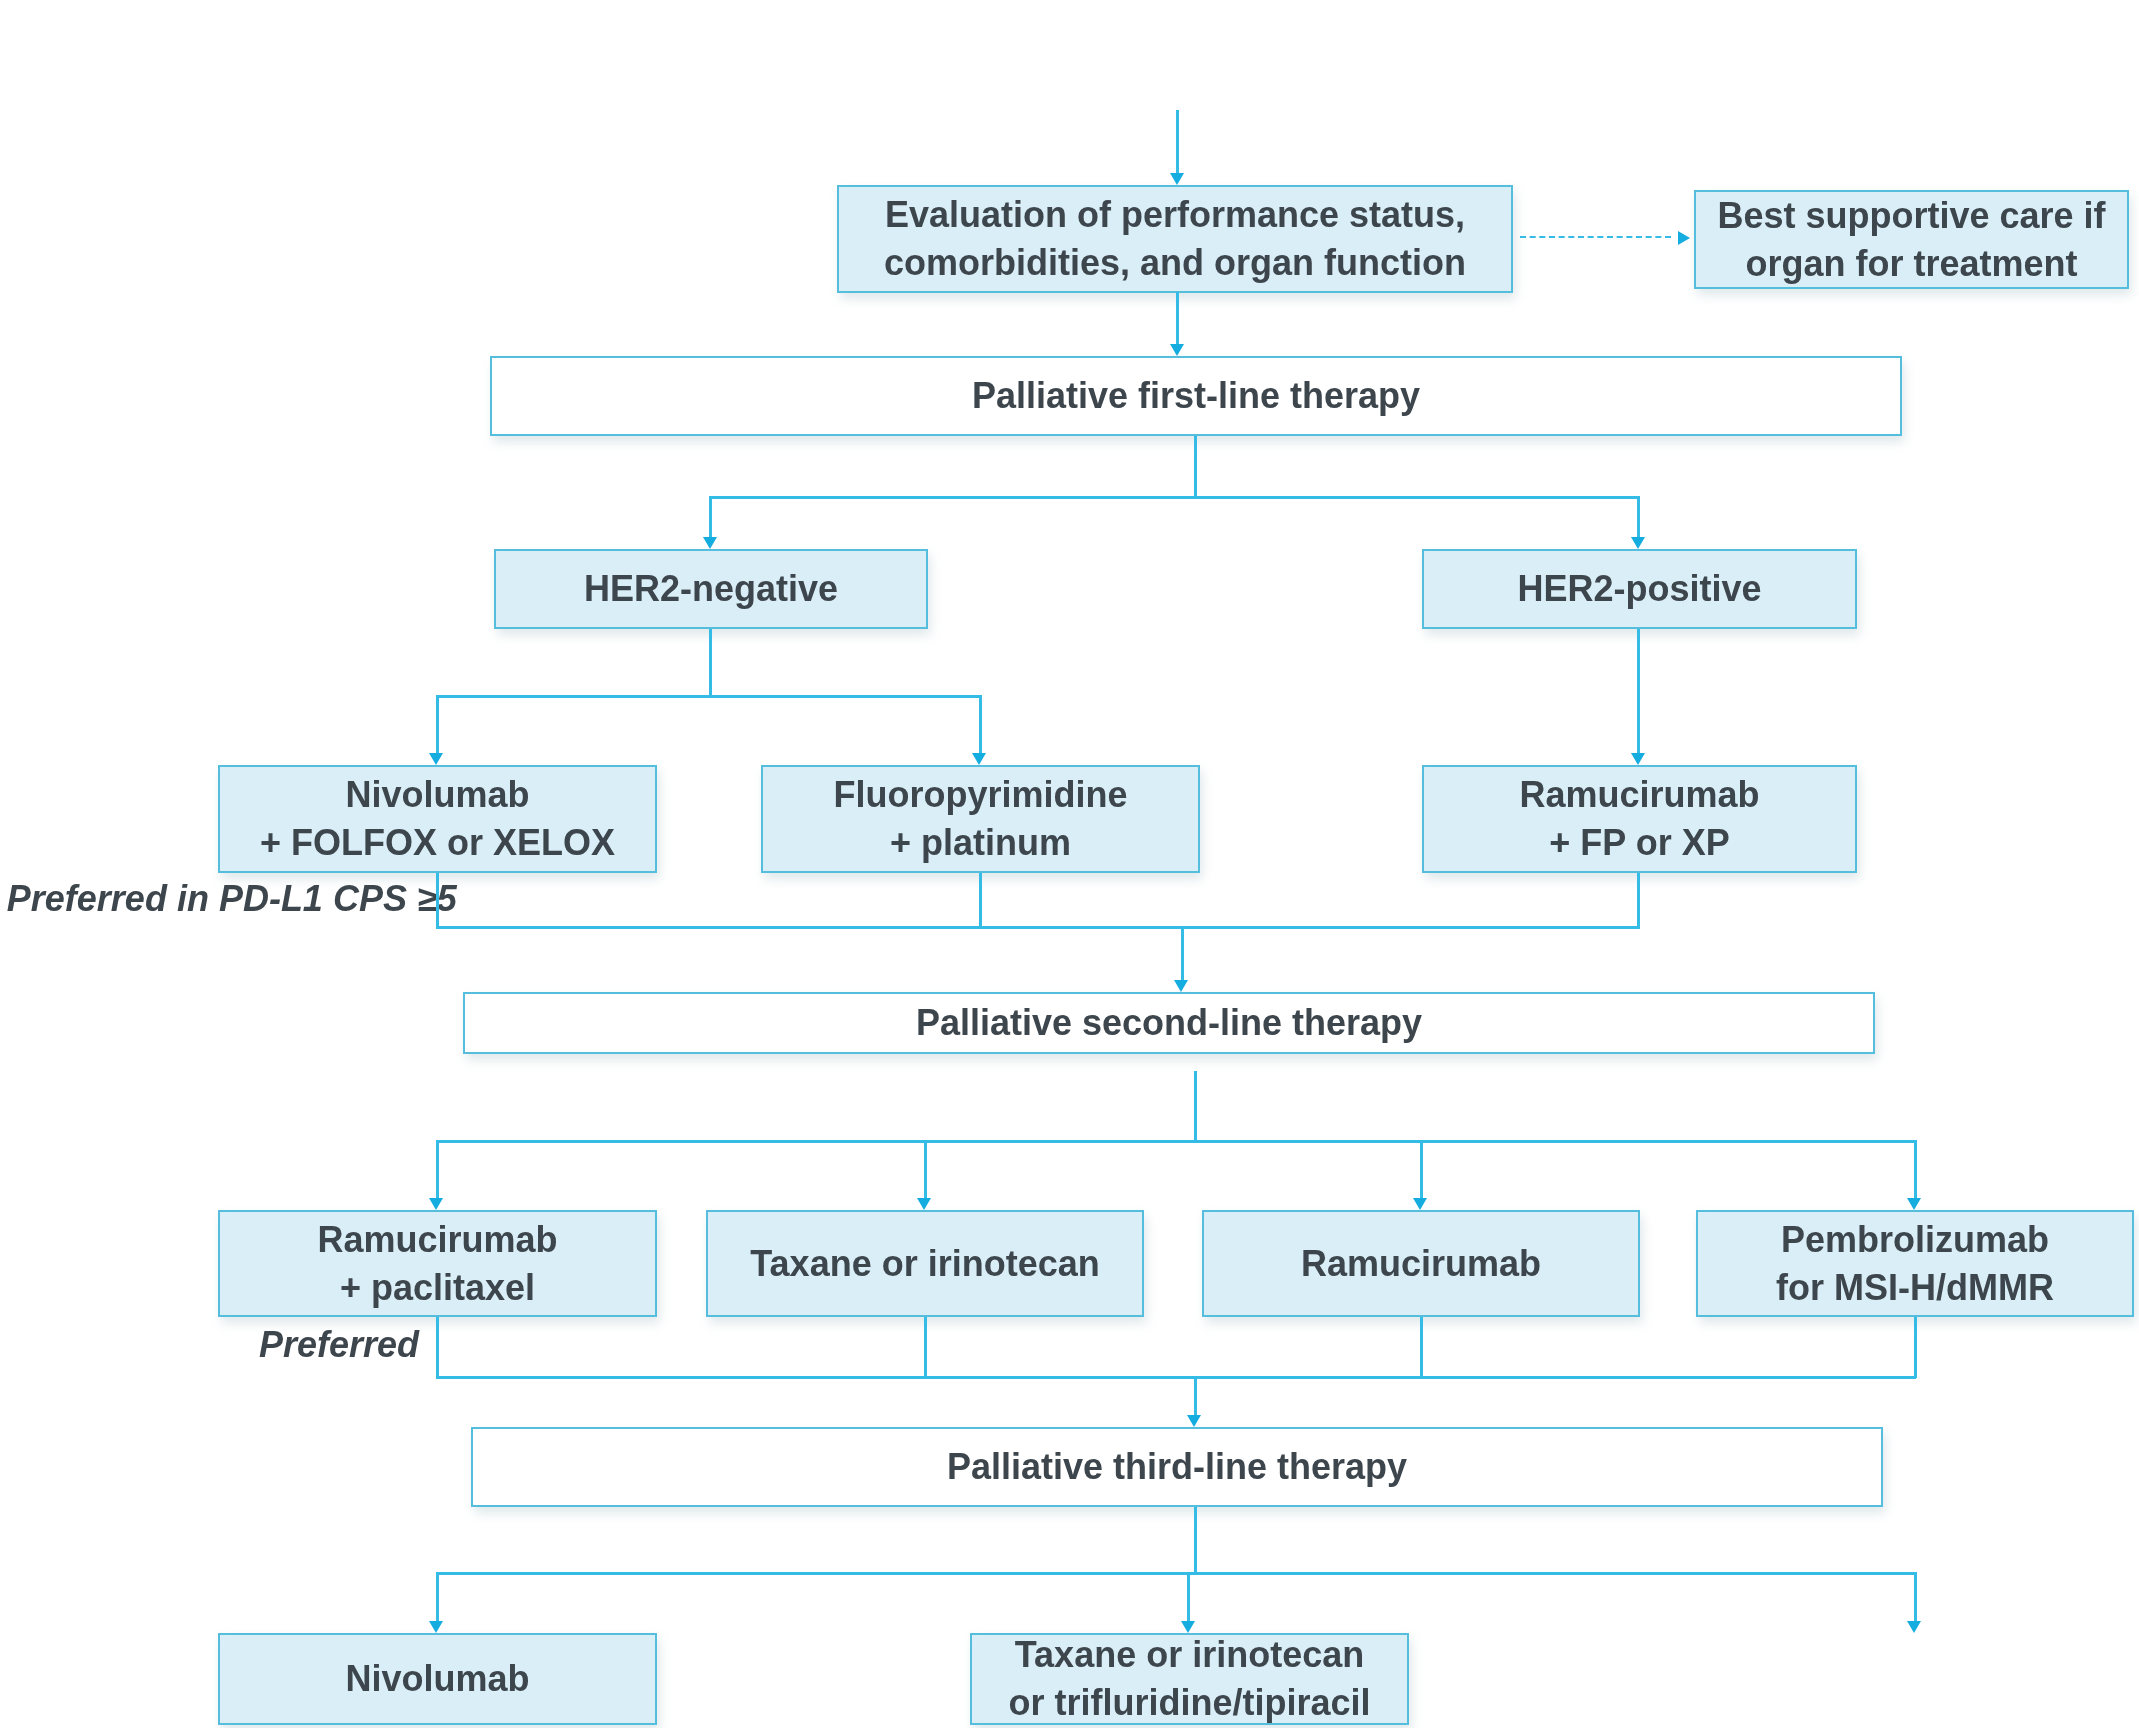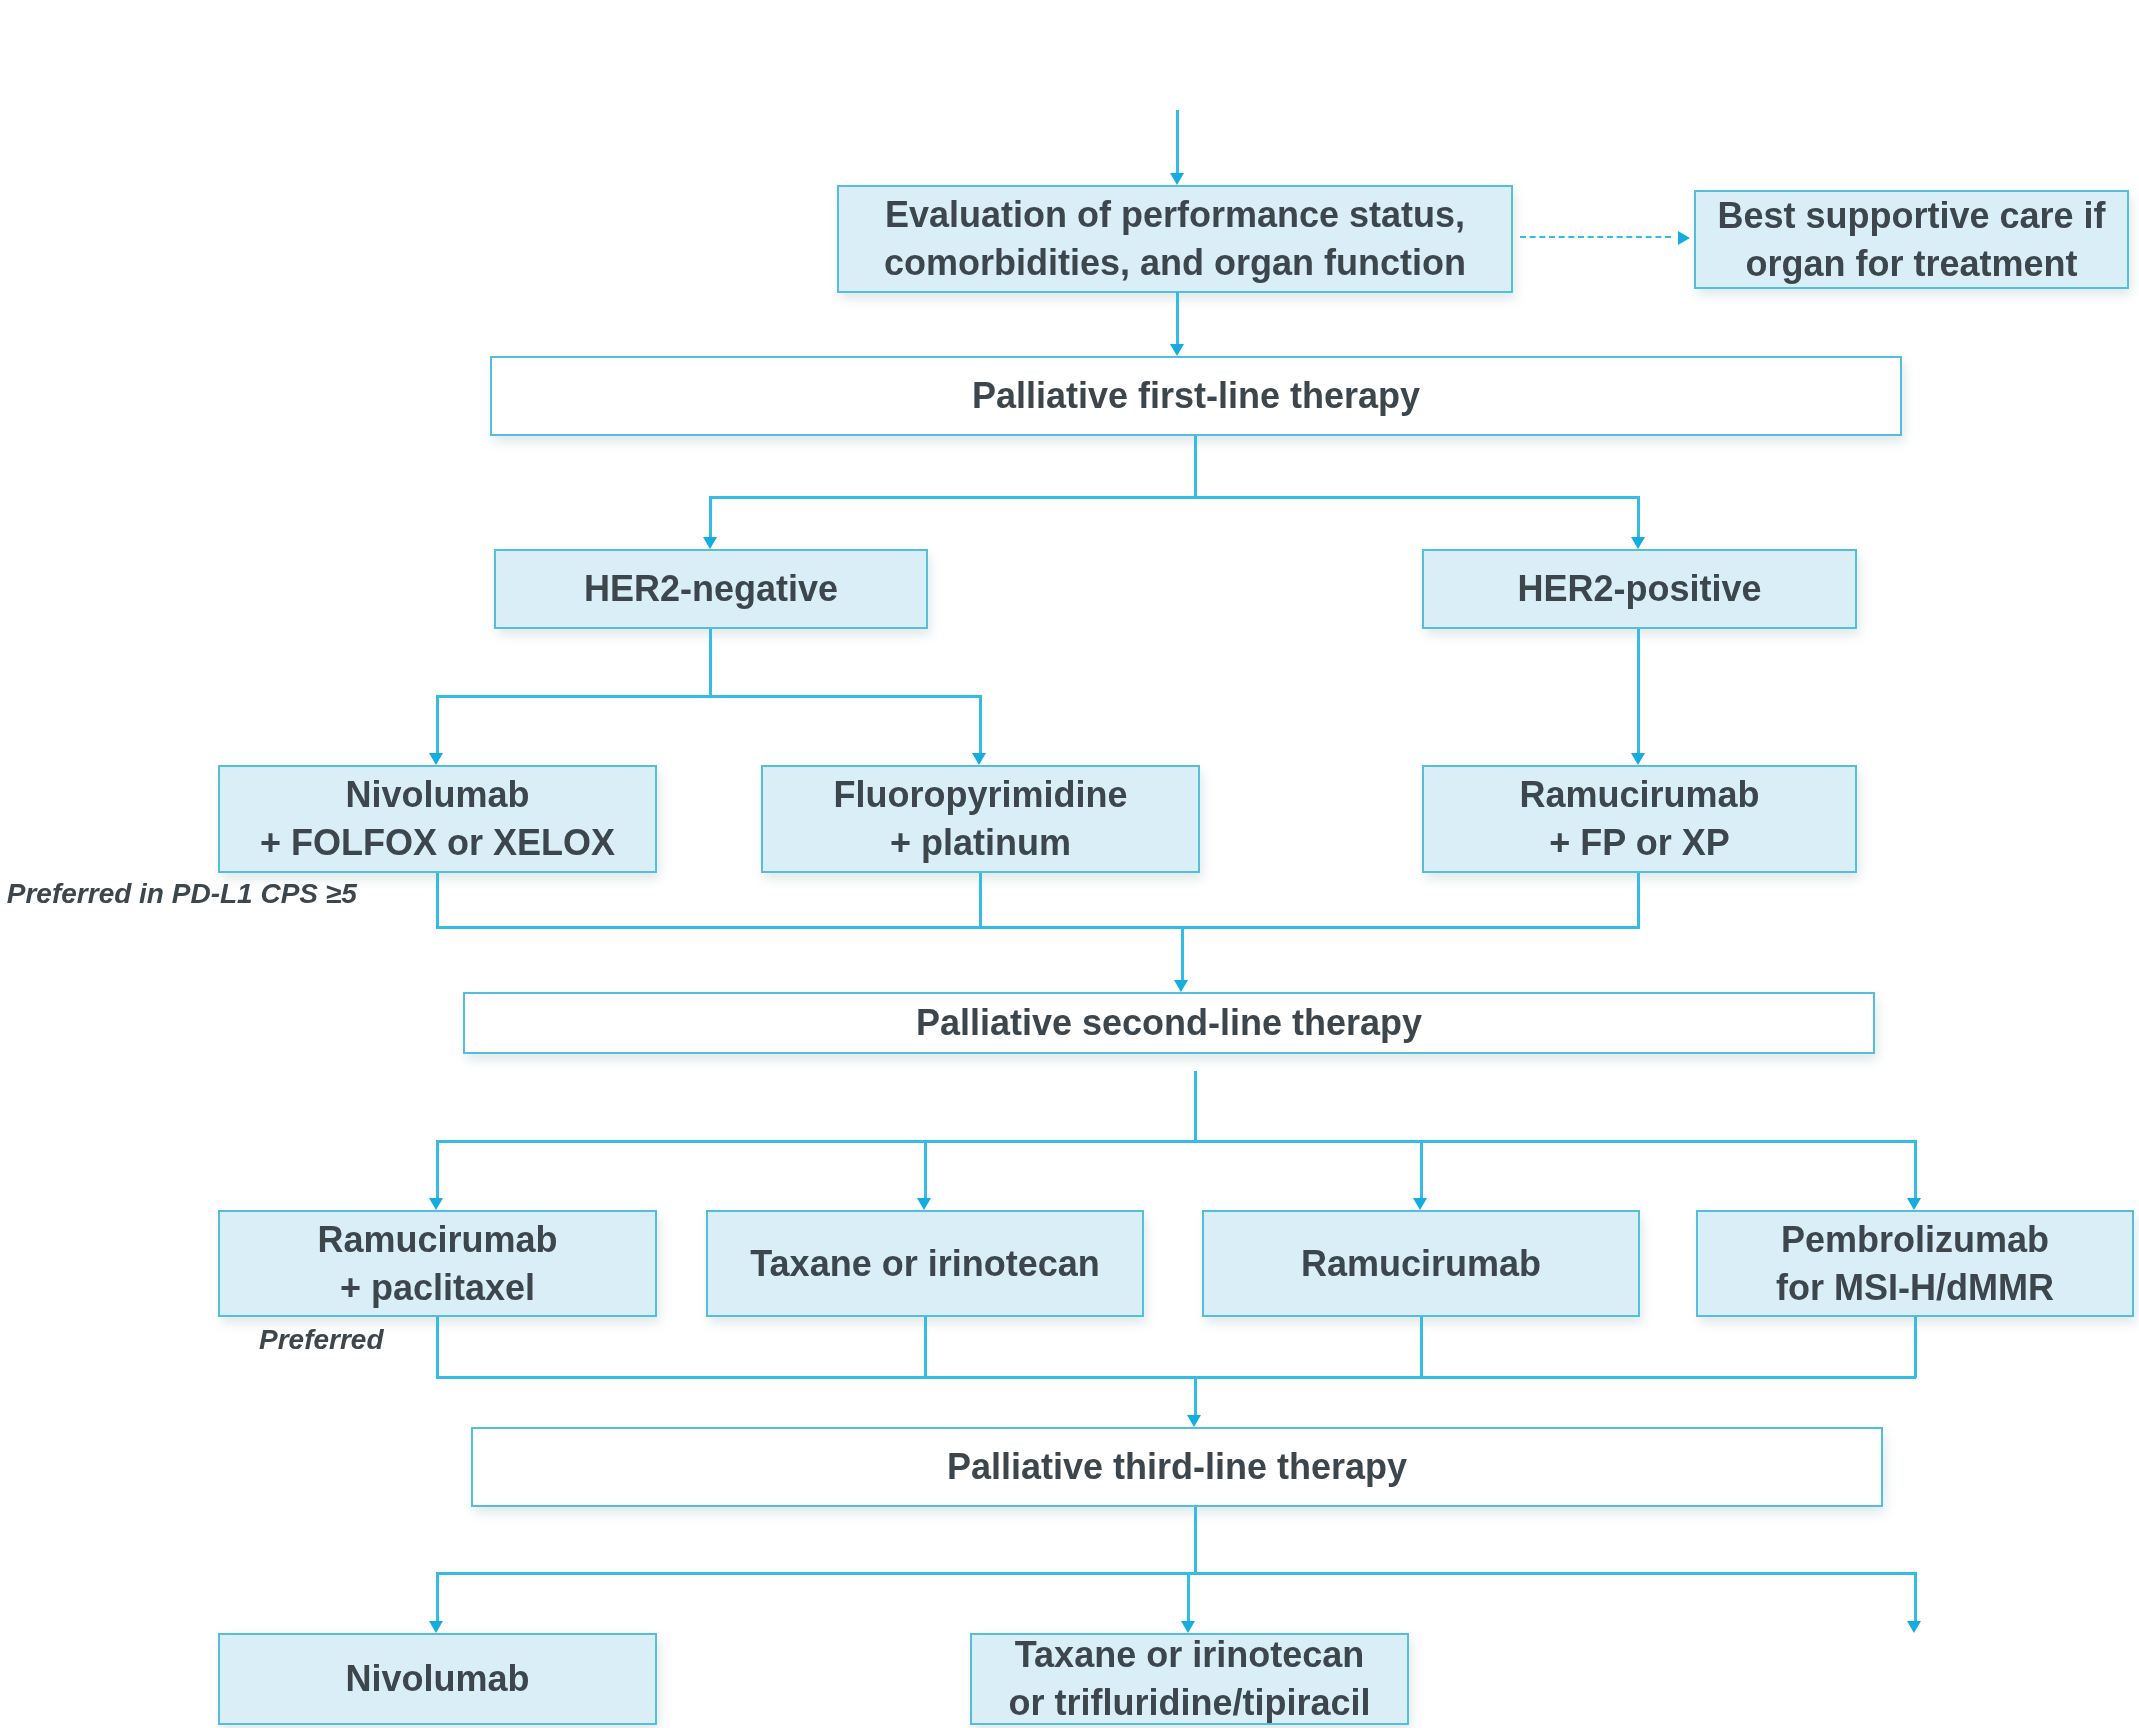--- a/index.html
+++ b/index.html
@@ -12,21 +12,21 @@
     display:flex; align-items:center; justify-content:center;
     text-align:center; white-space:pre-line;
     background:#d9eef7; border:2.5px solid #55bedd; color:#3d464c;
     font-size:36px; font-weight:bold; line-height:1.33;
     padding:0 6.8px;
     box-shadow:3.4px 6px 10.2px rgba(110,150,165,.22);
   }
   .banner { background:#ffffff; }
   .note {
     position:absolute; font-style:italic; font-weight:bold;
-    font-size:28px; color:#3d464c; white-space:nowrap;
+    font-size:36px; color:#3d464c; white-space:nowrap;
   }
   .v { position:absolute; width:2.5px; background:#35bce6; }
   .h { position:absolute; height:2.5px; background:#35bce6; }
   .dash { position:absolute; height:0; border-top:2.5px dashed #35bce6; }
   .ad { position:absolute; width:0; height:0;
         border-left:7.6px solid transparent; border-right:7.6px solid transparent;
         border-top:12px solid #15ace0; }
   .ar { position:absolute; width:0; height:0;
         border-top:7.6px solid transparent; border-bottom:7.6px solid transparent;
         border-left:12px solid #15ace0; }

